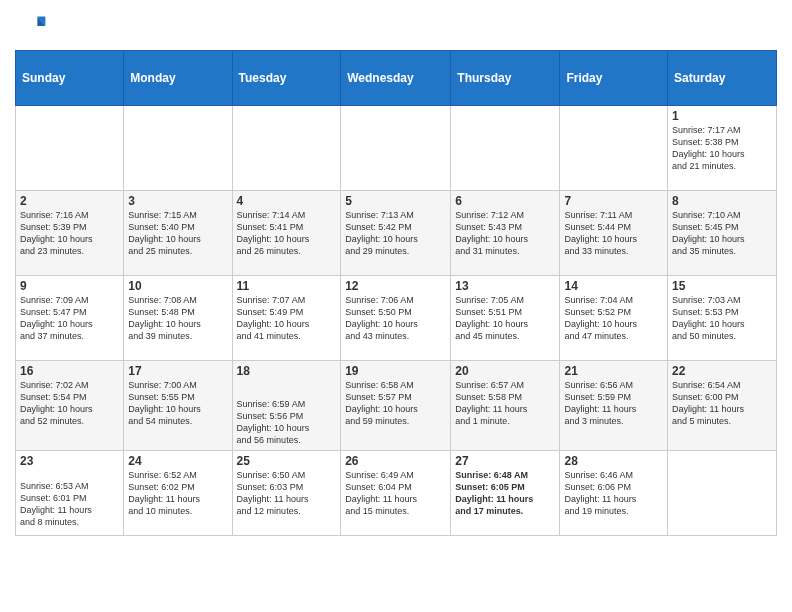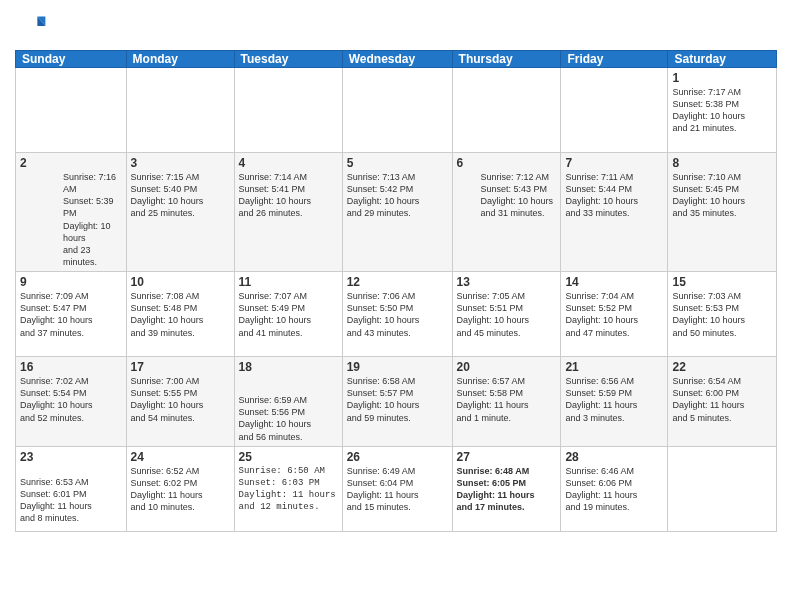--- a/index.html
+++ b/index.html
@@ -61,21 +61,21 @@
     .calendar {
       width: 100%;
       border-collapse: collapse;
       border: 1px solid #ccc;
     }
     .calendar th {
       background-color: #2176c7;
       color: #fff;
       font-size: 12px;
       font-weight: bold;
-      padding: 1px 6px;
+      padding: 20px 6px;
       text-align: left;
       border: 1px solid #1a60a8;
     }
     .calendar td {
       vertical-align: top;
       border: 1px solid #ccc;
       width: 113px;
       padding: 3px 4px;
       font-size: 9.5px;
       color: #333;
@@ -144,21 +144,21 @@
             <div class="day-number">1</div>
             <div class="day-info" style="white-space: pre-line;">Sunrise: 7:17 AM
 Sunset: 5:38 PM
 Daylight: 10 hours
 and 21 minutes.</div>
           </td>
         </tr>
         <tr>
           <td>
             <div class="day-number">2</div>
-            <div class="day-info" style="white-space: pre-line; margin-left: 43px;">Sunrise: 7:16 AM
+            <div class="day-info" style="white-space: pre-line;">Sunrise: 7:16 AM
 Sunset: 5:39 PM
 Daylight: 10 hours
 and 23 minutes.</div>
           </td>
           <td>
             <div class="day-number">3</div>
             <div class="day-info" style="white-space: pre-line;">Sunrise: 7:15 AM
 Sunset: 5:40 PM
 Daylight: 10 hours
 and 25 minutes.</div>
@@ -172,21 +172,21 @@
           </td>
           <td>
             <div class="day-number">5</div>
             <div class="day-info" style="white-space: pre-line;">Sunrise: 7:13 AM
 Sunset: 5:42 PM
 Daylight: 10 hours
 and 29 minutes.</div>
           </td>
           <td>
             <div class="day-number">6</div>
-            <div class="day-info" style="white-space: pre-line; margin-left: 24px;">Sunrise: 7:12 AM
+            <div class="day-info" style="white-space: pre-line;">Sunrise: 7:12 AM
 Sunset: 5:43 PM
 Daylight: 10 hours
 and 31 minutes.</div>
           </td>
           <td>
             <div class="day-number">7</div>
             <div class="day-info" style="white-space: pre-line;">Sunrise: 7:11 AM
 Sunset: 5:44 PM
 Daylight: 10 hours
 and 33 minutes.</div>
@@ -311,21 +311,21 @@
           </td>
           <td>
             <div class="day-number">24</div>
             <div class="day-info" style="white-space: pre-line;">Sunrise: 6:52 AM
 Sunset: 6:02 PM
 Daylight: 11 hours
 and 10 minutes.</div>
           </td>
           <td>
             <div class="day-number">25</div>
-            <div class="day-info" style="white-space: pre-line; font-family: Liberation Mono, monospace;">Sunrise: 6:50 AM
+            <div class="day-info" style="white-space: pre-line;">Sunrise: 6:50 AM
 Sunset: 6:03 PM
 Daylight: 11 hours
 and 12 minutes.</div>
           </td>
           <td>
             <div class="day-number">26</div>
             <div class="day-info" style="white-space: pre-line;">Sunrise: 6:49 AM
 Sunset: 6:04 PM
 Daylight: 11 hours
 and 15 minutes.</div>

